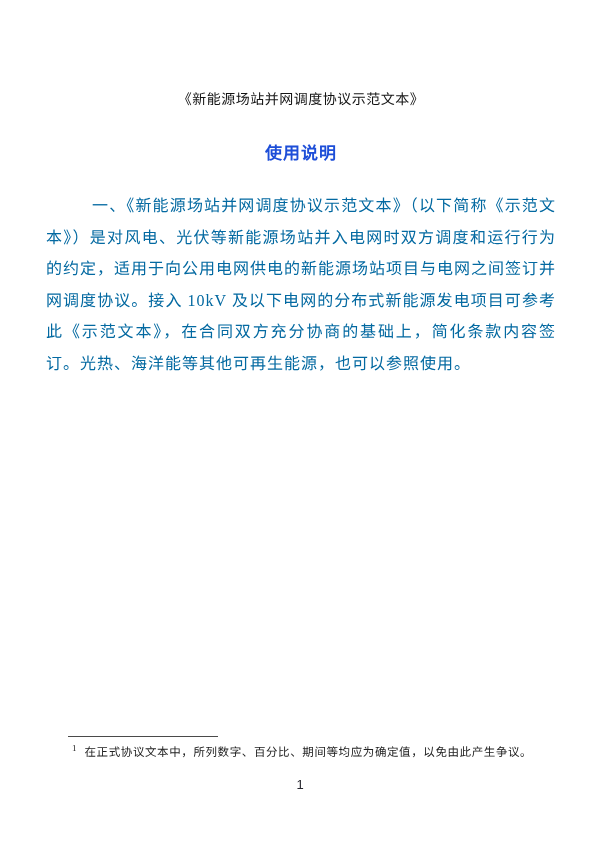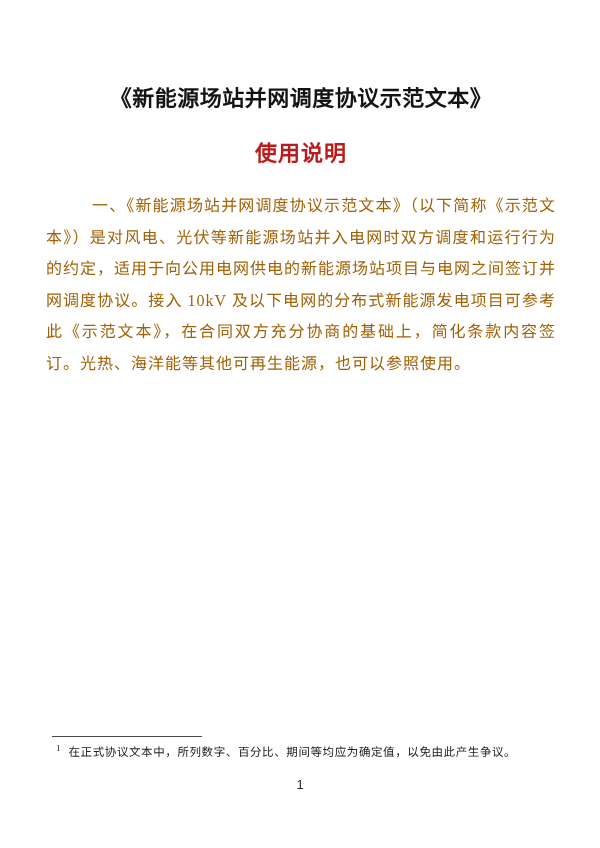--- a/index.html
+++ b/index.html
@@ -18,57 +18,57 @@
     font-family: "Liberation Serif", "DejaVu Serif", serif;
   }
   .content {
     padding: 0 44px 0 46px;
   }
   .doc-title {
     margin: 0;
     padding-top: 84px;
     text-align: center;
     font-family: "Liberation Sans", "DejaVu Sans", sans-serif;
-    font-weight: 700;
-    font-size: 22px;
+    font-weight: 400;
+    font-size: 14px;
     line-height: 30px;
     color: #141414;
     letter-spacing: 0.5px;
   }
   .doc-subtitle {
     margin: 0;
     padding-top: 26px;
     text-align: center;
     font-family: "Liberation Sans", "DejaVu Sans", sans-serif;
     font-weight: 700;
-    font-size: 22px;
+    font-size: 17px;
     line-height: 28px;
-    color: #b91c1c;
+    color: #1d4ed8;
     letter-spacing: 1px;
   }
   .body-text {
     margin-top: 22px;
   }
   .par {
     margin: 0;
     font-size: 16px;
     line-height: 31.5px;
     letter-spacing: 1px;
     text-align: justify;
     text-indent: 46px;
-    color: #a16207;
+    color: #0369a1;
   }
   .par sup {
     font-size: 10px;
     letter-spacing: 0;
     line-height: 0;
   }
   .footnote-area {
     position: absolute;
-    left: 30px;
+    left: 46px;
     right: 44px;
     top: 736px;
   }
   .footnote-separator {
     margin-left: 22px;
     width: 150px;
     height: 0;
     border-top: 1px solid #4a4a4a;
   }
   .footnote {

